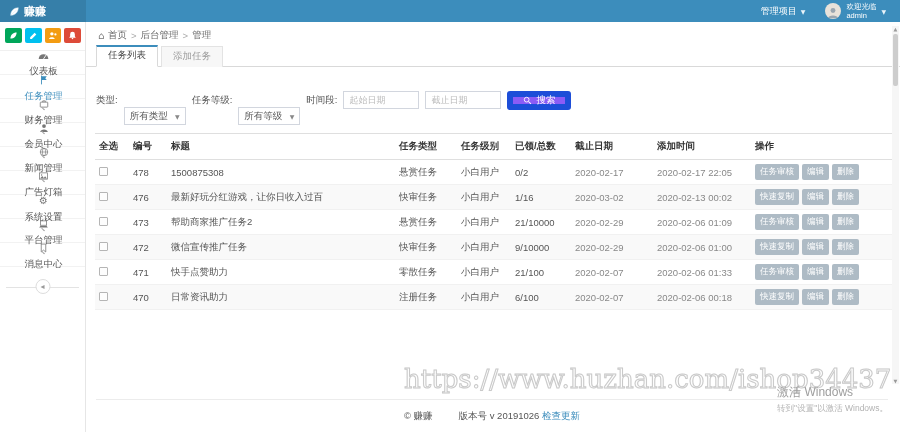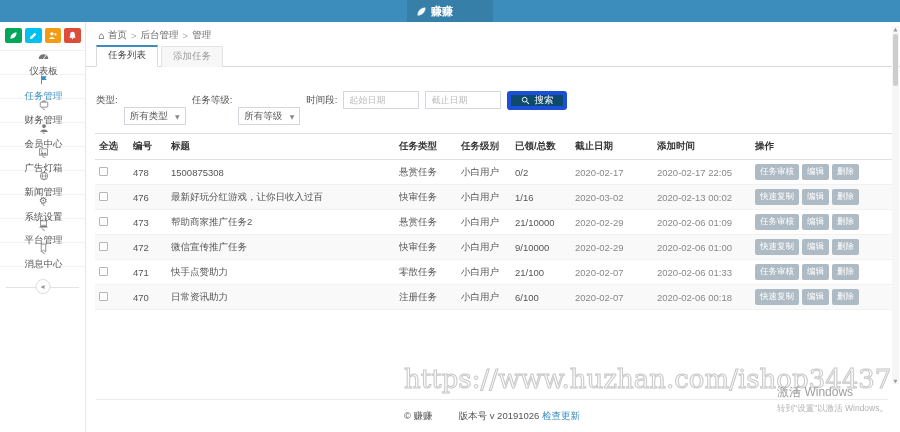--- a/index.html
+++ b/index.html
@@ -1,21 +1,21 @@
 <!DOCTYPE html>
 <html><head>
 <meta charset="utf-8">
 <style>
   * { box-sizing: border-box; margin: 0; padding: 0; }
   html,body { width:900px; height:432px; overflow:hidden; }
   body { font-family:"Liberation Sans", sans-serif; background:#fff; position:relative; font-size:10px; color:#444; }
   .u { font-family:"DejaVu Sans", sans-serif; }
 
   
-  .topbar { position:absolute; top:0; left:0; width:900px; height:22px; background:#3c8dbc; display:flex; align-items:center; color:#fff; z-index:30;flex-direction:column; }
+  .topbar { position:absolute; top:0; left:0; width:900px; height:22px; background:#3c8dbc; display:flex; align-items:center; color:#fff; z-index:30; }
   .logo { width:86px; height:100%; background:#367fa9; display:flex; align-items:center; gap:4px; padding-left:9px; font-weight:bold; font-size:11px; }
   .logo svg { display:block; }
   .topbar-right { margin-left:auto; display:flex; align-items:center; gap:10px; padding-right:10px; height:100%; }
   .tb-drop { display:flex; align-items:center; gap:4px; font-size:9px; height:100%; padding:0 6px; cursor:pointer; }
   .caret { font-size:6px; color:#eaf4fa; }
   .userbox { display:flex; align-items:center; gap:5px; height:100%; padding:0 4px; cursor:pointer; }
   .avatar { width:16px; height:16px; border-radius:50%; background:#e8e2da; overflow:hidden; display:flex; align-items:flex-end; justify-content:center; }
   .welcome { font-size:7.5px; line-height:1.25; text-align:left; }
 
   
@@ -41,21 +41,21 @@
   .tabs { display:flex; align-items:flex-end; padding-left:10px; border-bottom:1px solid #d9d9d9; height:20px; }
   .tab { font-size:9.5px; padding:3px 11px 4px; margin-right:3px; margin-bottom:-1px; cursor:pointer; }
   .tab.active { background:#fff; color:#444; border:1px solid #d9d9d9; border-top:2px solid #3c8dbc; border-bottom:1px solid #fff; padding-top:2px; }
   .tab.inactive { background:#f7f7f7; color:#999; border:1px solid #e3e3e3; border-bottom:none; }
 
   .filters { display:flex; align-items:center; gap:6px; padding:8px 10px; font-size:9.5px; color:#555; }
   .sel { width:62px; height:18px; border:1px solid #d2d6de; background:#fff; display:flex; align-items:center; justify-content:space-between; padding:0 5px; color:#555; cursor:pointer;margin-top:32px; }
   .sel .caret { color:#888; }
   .txt { width:76px; height:18px; border:1px solid #d2d6de; background:#fff; padding:0 5px; font-size:9px; color:#555; font-family:"Liberation Sans", sans-serif; }
   .txt::placeholder { color:#bbb; }
-  .search-btn { height:19px; background:#0c4a6e; border:4px solid #1d4ed8; color:#fff; border-radius:3px; padding:0 10px; font-size:9.5px; display:flex; align-items:center; gap:4px; cursor:pointer; font-family:"Liberation Sans", sans-serif; }
+  .search-btn { height:19px; background:#8b5cf6; border:6px solid #1d4ed8; color:#fff; border-radius:3px; padding:0 10px; font-size:9.5px; display:flex; align-items:center; gap:4px; cursor:pointer; font-family:"Liberation Sans", sans-serif; }
 
   table.grid { width:calc(100% - 18px); margin:0 9px; border-collapse:collapse; font-size:9.5px; table-layout:fixed; }
   .grid th { border-top:1px solid #dfdfdf; border-bottom:1px solid #dfdfdf; padding:6px 4px; text-align:left; color:#333; font-weight:bold; white-space:nowrap; overflow:hidden; }
   .grid td { padding:4px 4px; border-bottom:1px solid #f1f1f1; color:#555; white-space:nowrap; overflow:hidden; }
   .grid tr.even td { background:#f9f9f9; }
   .grid td.muted { color:#888; }
   .cb { display:inline-block; width:9px; height:9px; border:1px solid #b5b5b5; background:#fdfdfd; border-radius:1px; cursor:pointer; }
   .abtn { display:inline-block; background:#aebbc5; color:#fff; border-radius:2px; padding:2px 5px; margin-right:3px; font-size:8.5px; cursor:pointer; }
   col.c-sel{width:34px} col.c-id{width:38px} col.c-title{width:228px} col.c-type{width:62px} col.c-level{width:54px} col.c-prog{width:60px} col.c-dead{width:82px} col.c-add{width:98px} col.c-ops{width:142px}
 
@@ -78,20 +78,39 @@
 
 <div class="topbar">
   <div class="logo">
     <span>
       <svg width="11" height="11" viewBox="0 0 16 16">
           <path d="M2.5 13.5 C2.5 7 7 2.5 13.5 2.5 C13.5 9 9 13.5 2.5 13.5 Z M2.5 13.5 C5 10.5 8 8 11 6" fill="#fff" stroke="#cfe6f2" stroke-width="0.7"></path>
         </svg>
     </span>
     <span>赚赚</span>
   </div>
+  <div class="topbar-right">
+    <div class="tb-drop">
+      <span>管理项目</span>
+      <span class="caret u">▼</span>
+    </div>
+    <div class="userbox">
+      <span class="avatar">
+        <svg width="14" height="13" viewBox="0 0 16 16">
+            <circle cx="8" cy="5.5" r="3" fill="#9aa6b0"></circle>
+            <path d="M2 15 c0-4.5 12-4.5 12 0 z" fill="#9aa6b0"></path>
+          </svg>
+      </span>
+      <span class="welcome">
+        <div>欢迎光临</div>
+        <div>admin</div>
+      </span>
+      <span class="caret u">▼</span>
+    </div>
+  </div>
 </div>
 
 <div class="sidebar">
   <div class="quickbar">
     <span class="qb qb-green">
       <svg width="9" height="9" viewBox="0 0 16 16">
           <path d="M2.5 13.5 C2.5 7 7 2.5 13.5 2.5 C13.5 9 9 13.5 2.5 13.5 Z" fill="#fff"></path>
         </svg>
     </span>
     <span class="qb qb-blue">
@@ -148,38 +167,38 @@
       <svg width="10" height="10" viewBox="0 0 16 16">
           <circle cx="8" cy="4.8" r="3" fill="currentColor"></circle>
           <path d="M2 14.5 c0-5.5 12-5.5 12 0 z" fill="currentColor"></path>
         </svg>
     </span>
     <span class="mi-label">会员中心</span>
     <span class="chev"></span>
   </div>
   <div class="menu-item">
     <span class="mi-icon">
+      <svg width="10" height="10" viewBox="0 0 16 16">
+          <circle cx="8" cy="8" r="6" fill="none" stroke="currentColor" stroke-width="1.2"></circle>
+          <ellipse cx="8" cy="8" rx="2.6" ry="6" fill="none" stroke="currentColor" stroke-width="1"></ellipse>
+          <line x1="2" y1="8" x2="14" y2="8" stroke="currentColor" stroke-width="1"></line>
+        </svg>
+    </span>
+    <span class="mi-label">新闻管理</span>
+    <span class="chev"></span>
+  </div>
+  <div class="menu-item">
+    <span class="mi-icon">
       <svg width="11" height="10" viewBox="0 0 16 16">
           <rect x="1.5" y="3" width="13" height="10" fill="none" stroke="currentColor" stroke-width="1.2"></rect>
           <circle cx="5" cy="6.4" r="1.1" fill="currentColor"></circle>
           <path d="M2.5 12 l3.5-4 2.5 3 2-2.5 3 3.5 z" fill="currentColor"></path>
         </svg>
     </span>
     <span class="mi-label">广告灯箱</span>
-  </div>
-  <div class="menu-item">
-    <span class="mi-icon">
-      <svg width="10" height="10" viewBox="0 0 16 16">
-          <circle cx="8" cy="8" r="6" fill="none" stroke="currentColor" stroke-width="1.2"></circle>
-          <ellipse cx="8" cy="8" rx="2.6" ry="6" fill="none" stroke="currentColor" stroke-width="1"></ellipse>
-          <line x1="2" y1="8" x2="14" y2="8" stroke="currentColor" stroke-width="1"></line>
-        </svg>
-    </span>
-    <span class="mi-label">新闻管理</span>
-    <span class="chev"></span>
   </div>
   <div class="menu-item">
     <span class="mi-icon u">⚙</span>
     <span class="mi-label">系统设置</span>
     <span class="chev"></span>
   </div>
   <div class="menu-item">
     <span class="mi-icon">
       <svg width="11" height="10" viewBox="0 0 16 16">
           <rect x="3" y="3" width="10" height="7" fill="none" stroke="currentColor" stroke-width="1.2"></rect>

